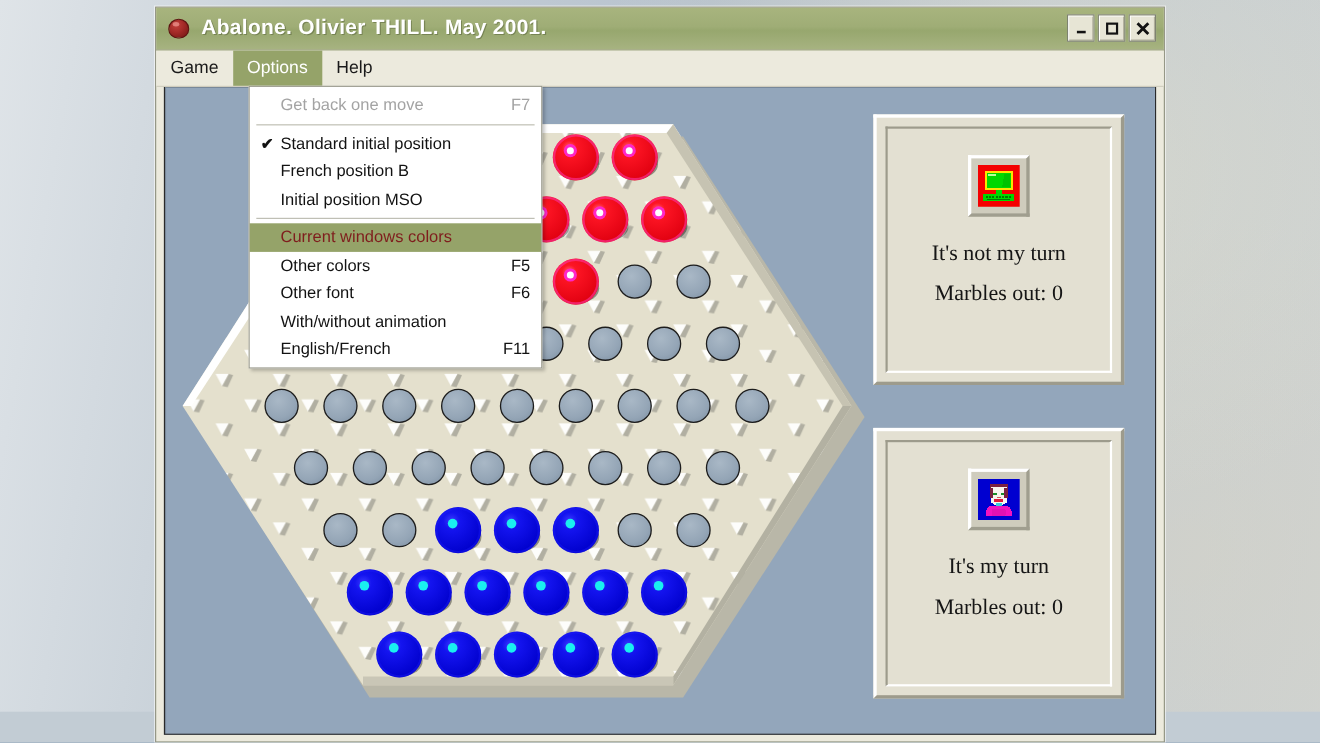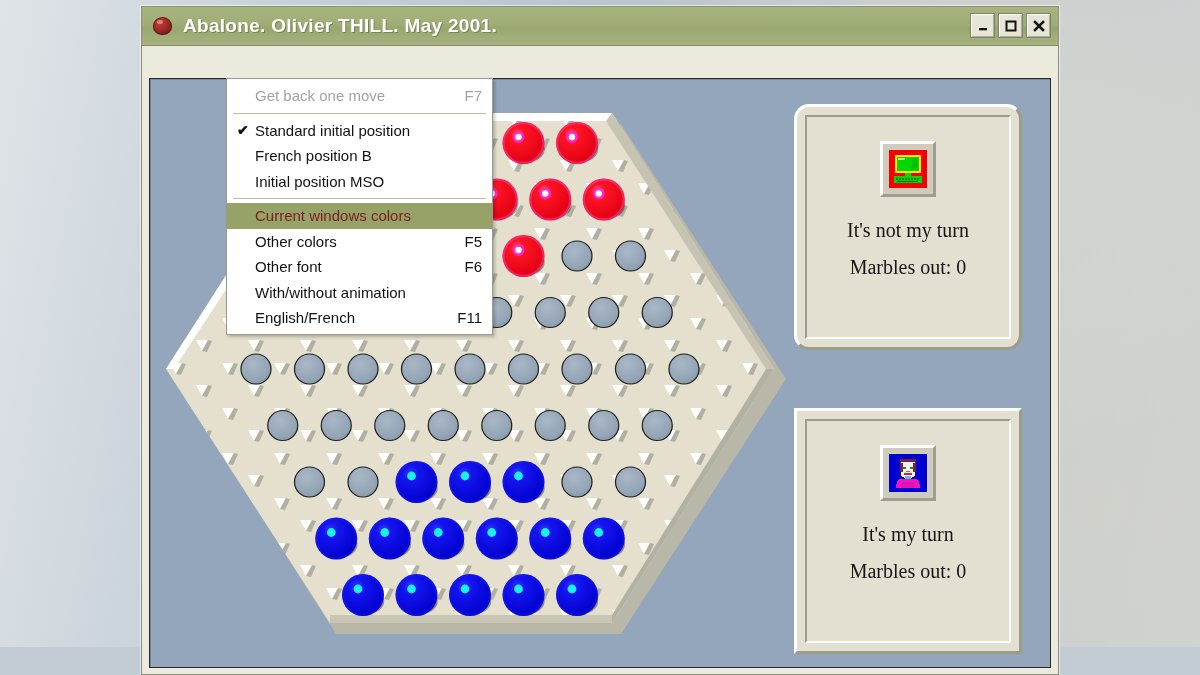--- a/index.html
+++ b/index.html
@@ -90,22 +90,22 @@
     border-top:3px solid #ffffff;border-left:3px solid #ffffff;
     border-right:3px solid #9d9b8c;border-bottom:3px solid #9d9b8c;
   }
   .panel-inner{
     position:absolute;left:8px;top:8px;right:8px;bottom:8px;
     border-top:2px solid #9d9b8c;border-left:2px solid #9d9b8c;
     border-right:2px solid #ffffff;border-bottom:2px solid #ffffff;
     box-sizing:border-box;
     display:flex;flex-direction:column;align-items:center;
   }
-  #panel-top{left:644px;top:25px;border-radius:15px;}
-  #panel-bottom{left:644px;top:329px;}
+  #panel-top{left:644px;top:25px;}
+  #panel-bottom{left:644px;top:310px;}
   .panel-icon{
     margin-top:24px;width:56px;height:56px;
     border-top:3px solid #ffffff;border-left:3px solid #ffffff;
     border-right:3px solid #a09e8f;border-bottom:3px solid #a09e8f;
     box-sizing:border-box;background:#cfccbd;
     display:flex;align-items:center;justify-content:center;
   }
   .panel-line{
     font-family:"Liberation Serif", serif;
     font-size:20px;color:#151515;margin-top:22px;white-space:nowrap;
@@ -159,20 +159,25 @@
             </svg>
         </div>
         <div class="wbtn">
           <svg width="14" height="14" viewBox="0 0 14 14">
             <path d="M3 3 L11 11 M11 3 L3 11" stroke="#131313" stroke-width="2.6" stroke-linecap="square"></path>
           </svg>
         </div>
       </div>
     </div>
 
+    <div id="menubar">
+      <div class="menuitem">Game</div>
+      <div class="menuitem active">Options</div>
+      <div class="menuitem">Help</div>
+    </div>
 
     <div id="client">
 
       <div id="board">
         <svg id="boardsvg" width="630" height="580" viewBox="0 0 630 580">
           <defs>
             <radialGradient id="gRed" cx="36%" cy="30%" r="72%">
               <stop offset="0%" stop-color="#ff6a78"></stop>
               <stop offset="22%" stop-color="#fd1524"></stop>
               <stop offset="100%" stop-color="#e00010"></stop>

